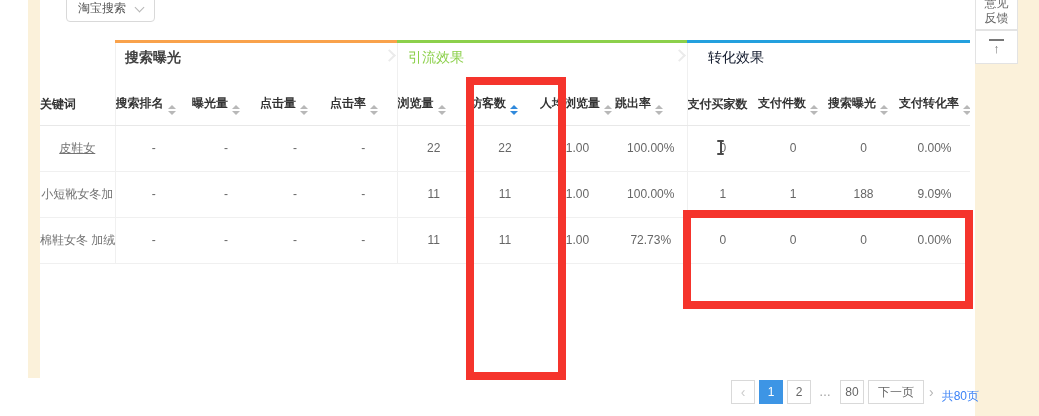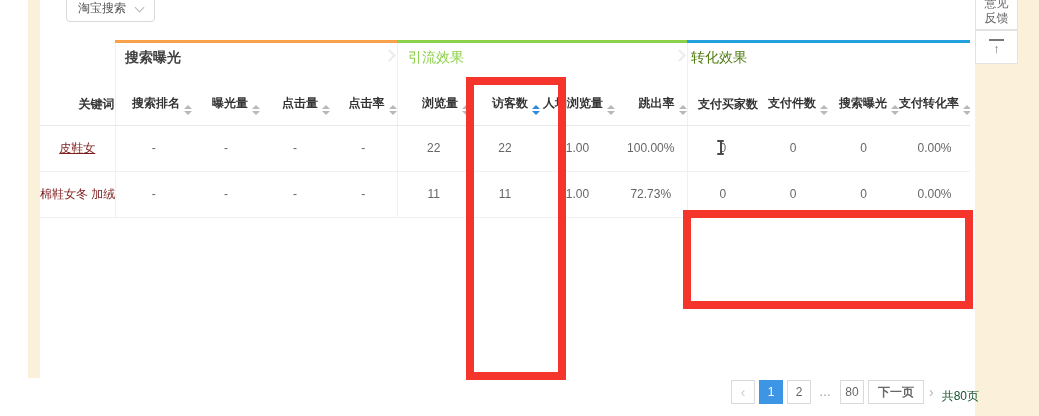--- a/index.html
+++ b/index.html
@@ -37,37 +37,37 @@
     transform:rotate(45deg); margin-left:10px; margin-top:-3px; }
 
   
   .gline { position:absolute; top:40px; height:3px; }
   .gline.orange { left:115px; width:282px; background:#F9A24B; }
   .gline.green  { left:397px; width:290px; background:#8CD04B; }
   .gline.blue   { left:687px; width:283px; background:#23A0DE; }
   .glabel { position:absolute; top:49px; font-size:14px; }
   .glabel.orange { left:125px; color:#404040;font-weight:bold; }
   .glabel.green  { left:408px; color:#8CD04B; }
-  .glabel.blue   { left:691px; color:#4d7c0f; }
+  .glabel.blue   { left:708px; color:#0f172a; }
   .gdeco { position:absolute; top:51px; width:9px; height:9px;
     border-top:2px solid #ebebeb; border-right:2px solid #ebebeb; transform:rotate(45deg); }
   .vline { position:absolute; top:43px; height:42px; width:1px; background:#f0f0f0; }
 
   
   table.kw-table { position:absolute; left:40px; top:85px; width:930px; border-collapse:collapse; table-layout:fixed; }
   .kw-table th {
-    height:40px; font-size:12px; font-weight:bold; color:#333; text-align:right;
+    height:40px; font-size:12px; font-weight:bold; color:#333; text-align:left;
     border-bottom:1px solid #e8e8e8; white-space:nowrap; overflow:hidden;
   }
   .kw-table td {
     height:46px; font-size:12px; color:#666; text-align:center;
     border-bottom:1px solid #f0f0f0; white-space:nowrap;
   }
   .kw-table .gb { border-left:1px solid #f0f0f0; }
-  .kw-table td.kw { color:#7f1d1d; cursor:pointer; }
+  .kw-table td.kw { color:#737373; cursor:pointer; }
   .kw-table td.kw.hover { text-decoration:underline; }
 
   .sort { display:inline-flex; flex-direction:column; align-items:center; margin-left:4px; vertical-align:-2px; cursor:pointer; }
   .sort i { display:block; width:0; height:0; border-left:4px solid transparent; border-right:4px solid transparent; }
   .sort .tu { border-bottom:4px solid #b8b8b8; margin-bottom:2px; }
   .sort .td { border-top:4px solid #b8b8b8; }
   .sort.active .tu { border-bottom-color:#3089DC; }
   .sort.active .td { border-top-color:#3089DC; }
 
   
@@ -81,24 +81,24 @@
   .ibeam .stem { width:2px; height:11px; background:#4a4a4a; margin:0 auto; }
 
   
   .pager { position:absolute; left:731px; top:380px; height:24px; display:flex; align-items:center; gap:4px; font-size:12px; }
   .pg-btn {
     min-width:24px; height:24px; padding:0 4px; border:1px solid #d9d9d9; background:#fff; color:#666;
     display:flex; align-items:center; justify-content:center; cursor:pointer;
   }
   .pg-btn.prev { color:#ccc; font-size:14px; }
   .pg-btn.active { background:#3D95E5; border-color:#3D95E5; color:#fff; }
-  .pg-btn.next { padding:0 9px;font-weight:bold; }
+  .pg-btn.next { padding:0 9px; }
   .pg-dots { color:#999; padding:0 4px; letter-spacing:1px; }
   .pg-arrow { color:#b5b5b5; font-size:14px; margin-left:1px; }
-  .pg-total { color:#14532d; margin-left:4px;margin-top:9px; }
+  .pg-total { color:#3b82f6; margin-left:4px;margin-top:9px; }
 </style>
 </head>
 <body>
 
 <div class="left-strip"></div>
 <div class="right-strip"></div>
 
 <div class="feedback-box">
   <span>意见反馈</span>
 </div>
@@ -199,20 +199,35 @@
         <td class="gb">22</td>
         <td>22</td>
         <td>1.00</td>
         <td>100.00%</td>
         <td class="gb">0</td>
         <td>0</td>
         <td>0</td>
         <td>0.00%</td>
       </tr>
       <tr>
+        <td class="kw">小短靴女冬加</td>
+        <td class="gb">-</td>
+        <td>-</td>
+        <td>-</td>
+        <td>-</td>
+        <td class="gb">11</td>
+        <td>11</td>
+        <td>1.00</td>
+        <td>100.00%</td>
+        <td class="gb">1</td>
+        <td>1</td>
+        <td>188</td>
+        <td>9.09%</td>
+      </tr>
+      <tr>
         <td class="kw">棉鞋女冬 加绒</td>
         <td class="gb">-</td>
         <td>-</td>
         <td>-</td>
         <td>-</td>
         <td class="gb">11</td>
         <td>11</td>
         <td>1.00</td>
         <td>72.73%</td>
         <td class="gb">0</td>

